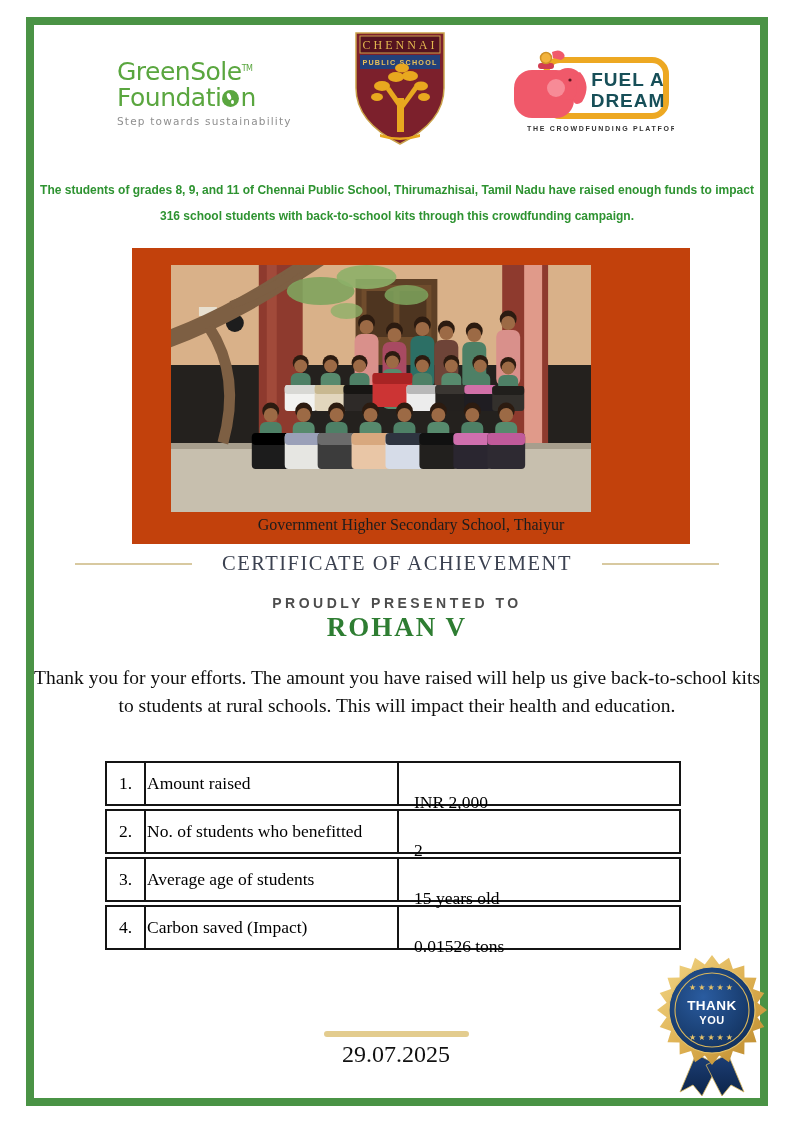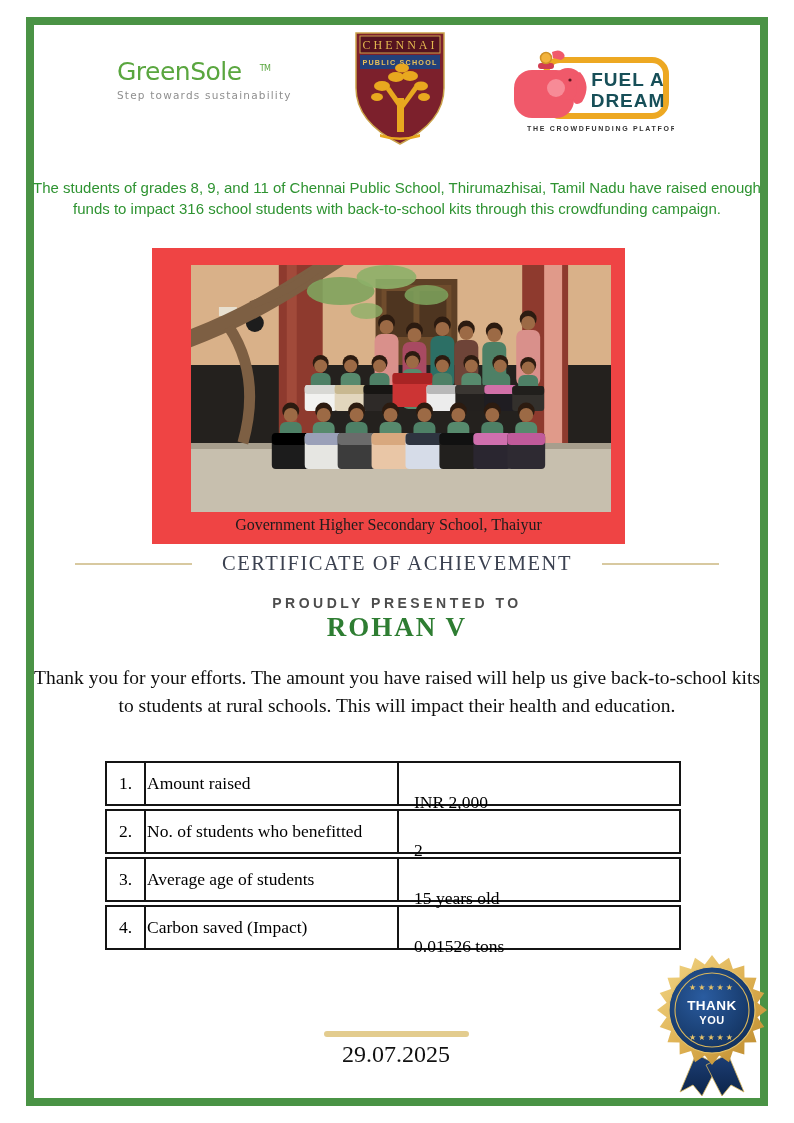--- a/index.html
+++ b/index.html
@@ -5,40 +5,40 @@
   html,body{margin:0;padding:0;background:#ffffff;}
   .page{position:relative;width:794px;height:1123px;background:#fff;overflow:hidden;
         font-family:"Liberation Serif",serif;}
   .frame{position:absolute;top:17px;left:26px;right:26px;bottom:17px;
          border:8px solid #4a9345;pointer-events:none;}
 
   
   .gs-logo{position:absolute;left:117px;top:56px;width:175px;
            font-family:"DejaVu Sans",sans-serif;color:#5aa63f;}
   .gs-line{font-size:25px;line-height:26px;letter-spacing:-0.5px;font-weight:400;}
-  .gs-tm{font-size:8px;vertical-align:super;margin-left:18px;}
+  .gs-tm{font-size:8px;vertical-align:super;margin-left:0;}
   .foot-o{display:inline-block;position:relative;width:17px;height:17px;background:#5aa63f;
           border-radius:50%;vertical-align:baseline;margin:0 1px -1px 1px;}
   .foot-o .hidden-o{position:absolute;opacity:0;}
   .foot-o::before{content:"";position:absolute;left:29%;top:16%;width:25%;height:42%;
           background:#fff;border-radius:50%;transform:rotate(-18deg);}
   .foot-o::after{content:"";position:absolute;left:50%;top:54%;width:18%;height:27%;
           background:#fff;border-radius:50%;}
   .gs-tagline{font-size:10.5px;color:#8f8f8f;letter-spacing:1.2px;margin-top:4px;}
 
   .cps-logo{position:absolute;left:352px;top:30px;}
   .fad-logo{position:absolute;left:506px;top:50px;}
 
   
   .statement{position:absolute;left:32px;top:177px;width:730px;text-align:center;
-             font-family:"Liberation Sans",sans-serif;font-weight:normal;font-size:15px;
-             line-height:21px;color:#2e9331;}
-
-  
-  .photo-box{position:absolute;left:152px;top:248px;width:473px;height:296px;background:#ef4444;}
+             font-family:"Liberation Sans",sans-serif;font-weight:bold;font-size:12px;
+             line-height:26px;color:#2e9331;}
+
+  
+  .photo-box{position:absolute;left:132px;top:248px;width:558px;height:296px;background:#c2410c;}
   .photo-svg{position:absolute;left:39px;top:17px;width:420px;height:247px;display:block;}
   .photo-caption{position:absolute;left:0;right:0;top:268px;text-align:center;
                  font-size:16px;color:#1c1c1c;}
 
   
   .title-row{position:absolute;left:0;right:0;top:552px;display:flex;align-items:center;
              justify-content:center;gap:30px;}
   .title-line{width:117px;height:2px;background:#d8c9a0;}
   .title-text{font-size:20.5px;letter-spacing:1.5px;color:#3b4150;}
   .presented{position:absolute;left:0;right:0;top:595px;text-align:center;
@@ -67,20 +67,21 @@
   .badge-svg{position:absolute;left:650px;top:954px;width:124px;height:146px;}
 </style>
 </head>
 <body>
 
 <div class="page">
   <div class="frame"></div>
 
   <div class="gs-logo">
     <div class="gs-line"><span>GreenSole</span><span class="gs-tm">TM</span></div>
+    <div class="gs-line"><span>Foundati</span><span class="foot-o"><span class="hidden-o">o</span></span><span>n</span></div>
     <div class="gs-tagline">Step towards sustainability</div>
   </div>
 
   <svg class="cps-logo" width="96" height="118" viewBox="0 0 96 118">
     <path d="M4,3 H92 V58 Q92,92 48,114 Q4,92 4,58 Z" fill="#7c202c" stroke="#caa24a" stroke-width="1.5"></path>
     <rect x="8" y="6" width="80" height="17" fill="#551320" stroke="#caa24a" stroke-width="1"></rect>
     <text x="48" y="19" text-anchor="middle" font-family="Liberation Serif,serif" font-size="12" letter-spacing="3" fill="#e3b84f">CHENNAI</text>
     <rect x="8" y="25" width="80" height="14" fill="#23407a"></rect>
     <text x="48" y="35" text-anchor="middle" font-family="Liberation Sans,sans-serif" font-size="7.2" font-weight="bold" letter-spacing="1.2" fill="#e8c05a">PUBLIC SCHOOL</text>
     <g fill="#e8a81f" stroke="none">

